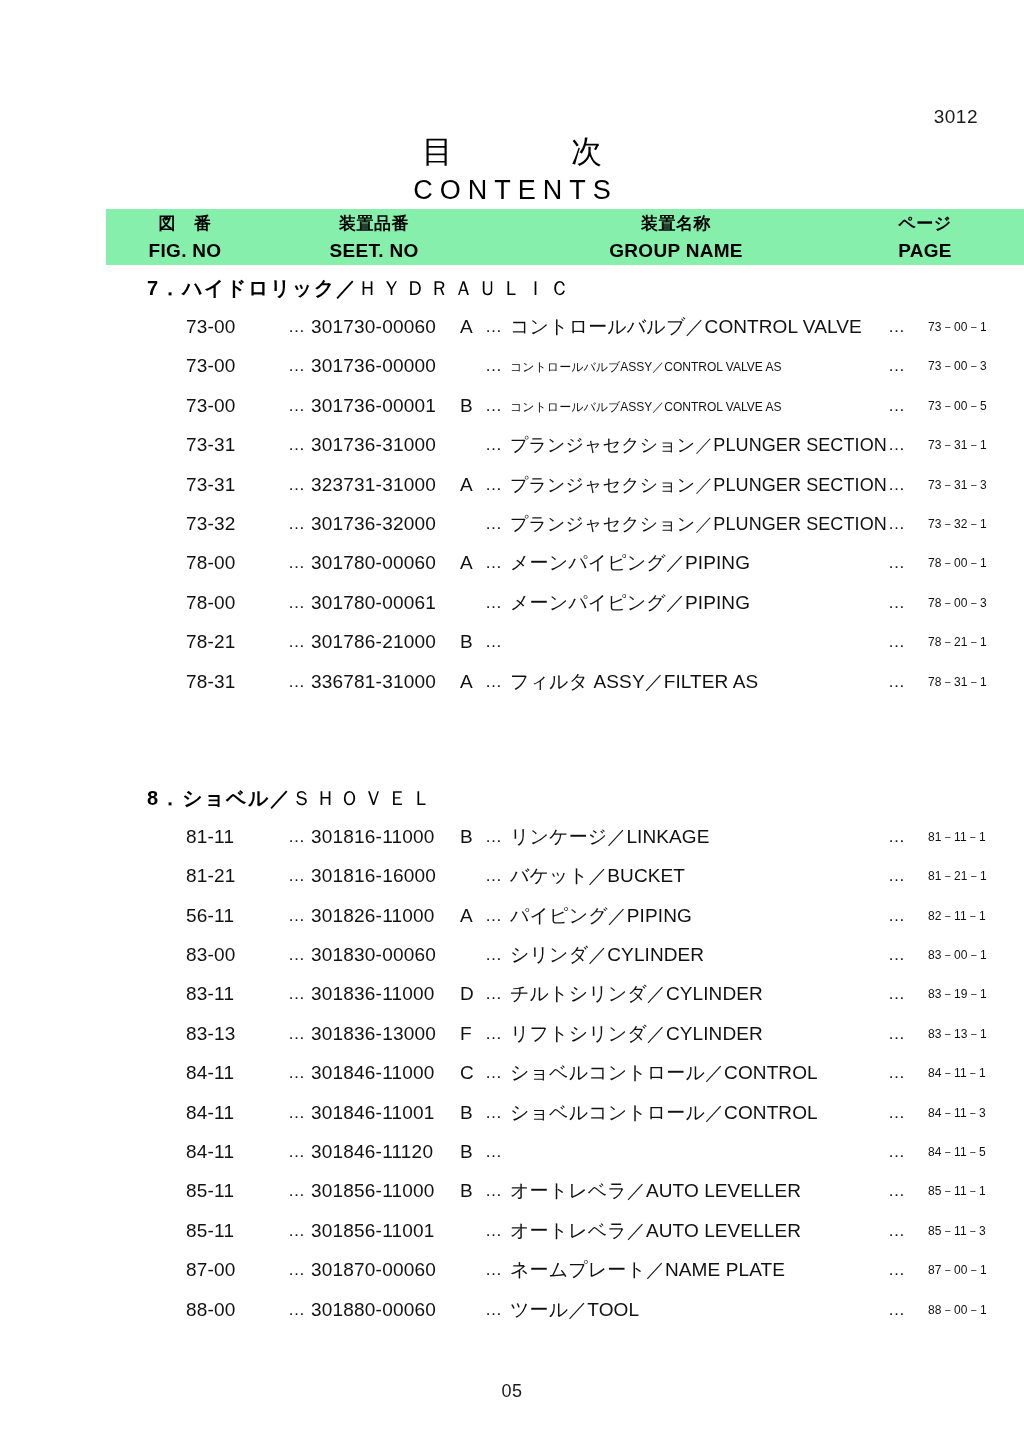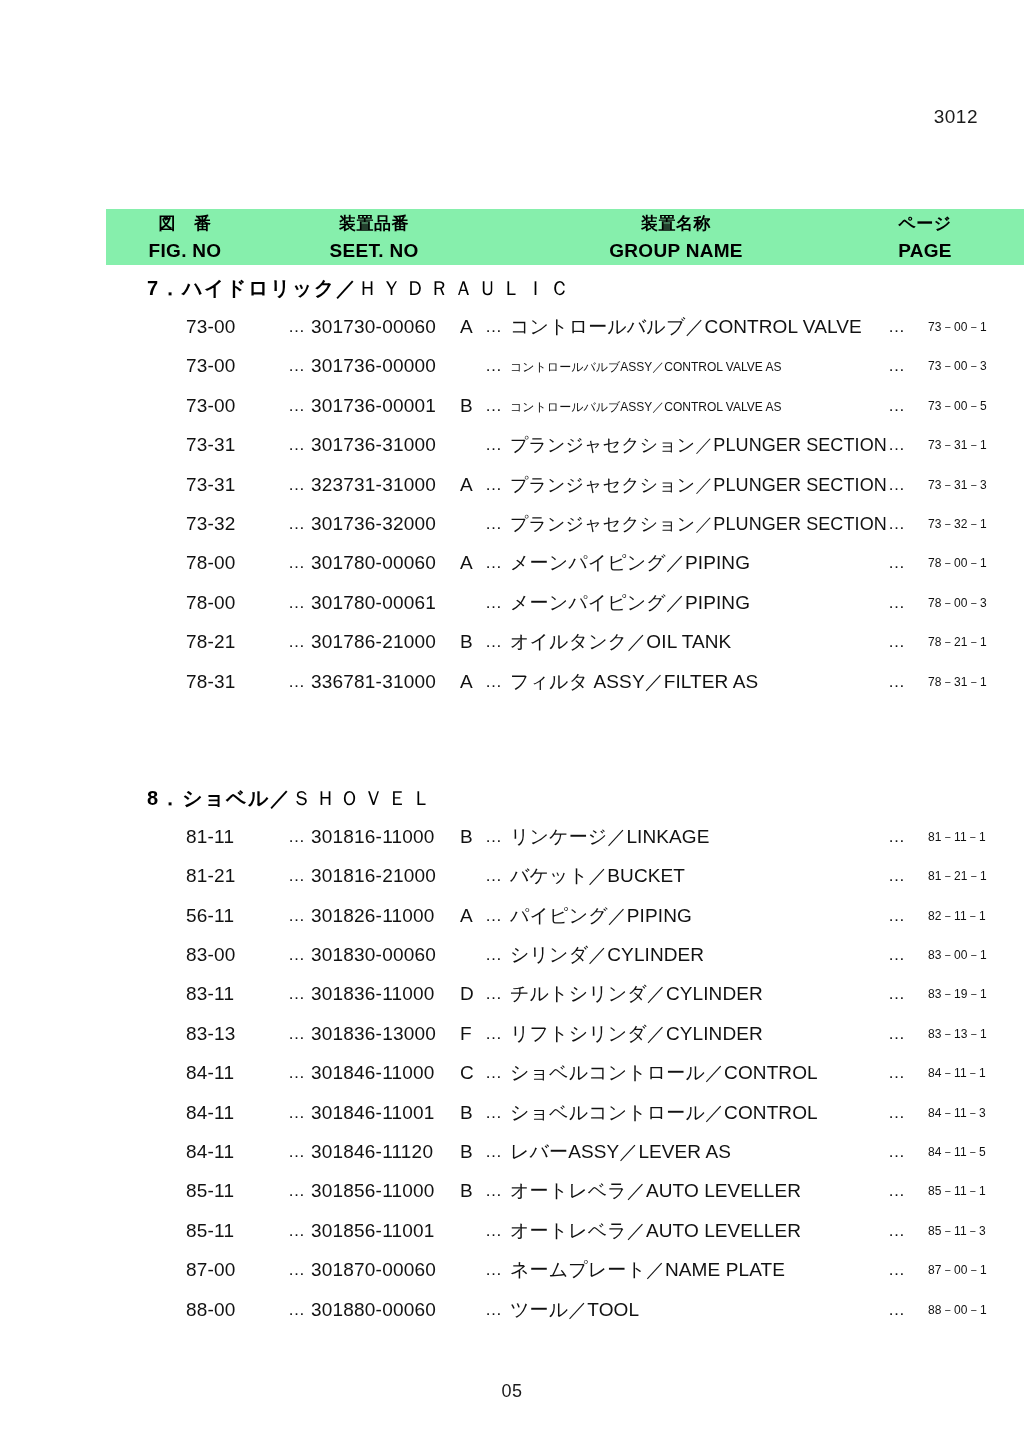--- a/index.html
+++ b/index.html
@@ -206,20 +206,26 @@
     letter-spacing: 0.5px;
   }
 </style>
 </head>
 <body>
 
 <div class="page">
 
   <div class="doc-number">3012</div>
 
+  <div class="title-block">
+    <div class="title-jp">
+      <span>目</span><span class="spacer"></span><span>次</span>
+    </div>
+    <div class="title-en">CONTENTS</div>
+  </div>
 
   <div class="col-header">
     <div class="cell ch-fig">
       <div class="jp">
         <span>図</span><span class="gap"></span><span>番</span>
       </div>
       <div class="en">FIG. NO</div>
     </div>
     <div class="cell ch-seet">
       <div class="jp">装置品番</div>
@@ -316,21 +322,20 @@
         <span class="c-name">メーンパイピング／PIPING</span>
         <span class="c-dots3">…</span>
         <span class="c-page">78－00－3</span>
       </div>
       <div class="row">
         <span class="c-fig">78-21</span>
         <span class="c-dots1">…</span>
         <span class="c-seet">301786-21000</span>
         <span class="c-rev">B</span>
         <span class="c-dots2">…</span>
-        <span class="c-name">オイルタンク／OIL TANK</span>
         <span class="c-dots3">…</span>
         <span class="c-page">78－21－1</span>
       </div>
       <div class="row">
         <span class="c-fig">78-31</span>
         <span class="c-dots1">…</span>
         <span class="c-seet">336781-31000</span>
         <span class="c-rev">A</span>
         <span class="c-dots2">…</span>
         <span class="c-name">フィルタ ASSY／FILTER AS</span>
@@ -345,21 +350,21 @@
         <span class="c-seet">301816-11000</span>
         <span class="c-rev">B</span>
         <span class="c-dots2">…</span>
         <span class="c-name">リンケージ／LINKAGE</span>
         <span class="c-dots3">…</span>
         <span class="c-page">81－11－1</span>
       </div>
       <div class="row">
         <span class="c-fig">81-21</span>
         <span class="c-dots1">…</span>
-        <span class="c-seet">301816-21000</span>
+        <span class="c-seet">301816-16000</span>
         <span class="c-rev"></span>
         <span class="c-dots2">…</span>
         <span class="c-name">バケット／BUCKET</span>
         <span class="c-dots3">…</span>
         <span class="c-page">81－21－1</span>
       </div>
       <div class="row">
         <span class="c-fig">56-11</span>
         <span class="c-dots1">…</span>
         <span class="c-seet">301826-11000</span>
@@ -418,21 +423,20 @@
         <span class="c-name">ショベルコントロール／CONTROL</span>
         <span class="c-dots3">…</span>
         <span class="c-page">84－11－3</span>
       </div>
       <div class="row">
         <span class="c-fig">84-11</span>
         <span class="c-dots1">…</span>
         <span class="c-seet">301846-11120</span>
         <span class="c-rev">B</span>
         <span class="c-dots2">…</span>
-        <span class="c-name">レバーASSY／LEVER AS</span>
         <span class="c-dots3">…</span>
         <span class="c-page">84－11－5</span>
       </div>
       <div class="row">
         <span class="c-fig">85-11</span>
         <span class="c-dots1">…</span>
         <span class="c-seet">301856-11000</span>
         <span class="c-rev">B</span>
         <span class="c-dots2">…</span>
         <span class="c-name">オートレベラ／AUTO LEVELLER</span>

